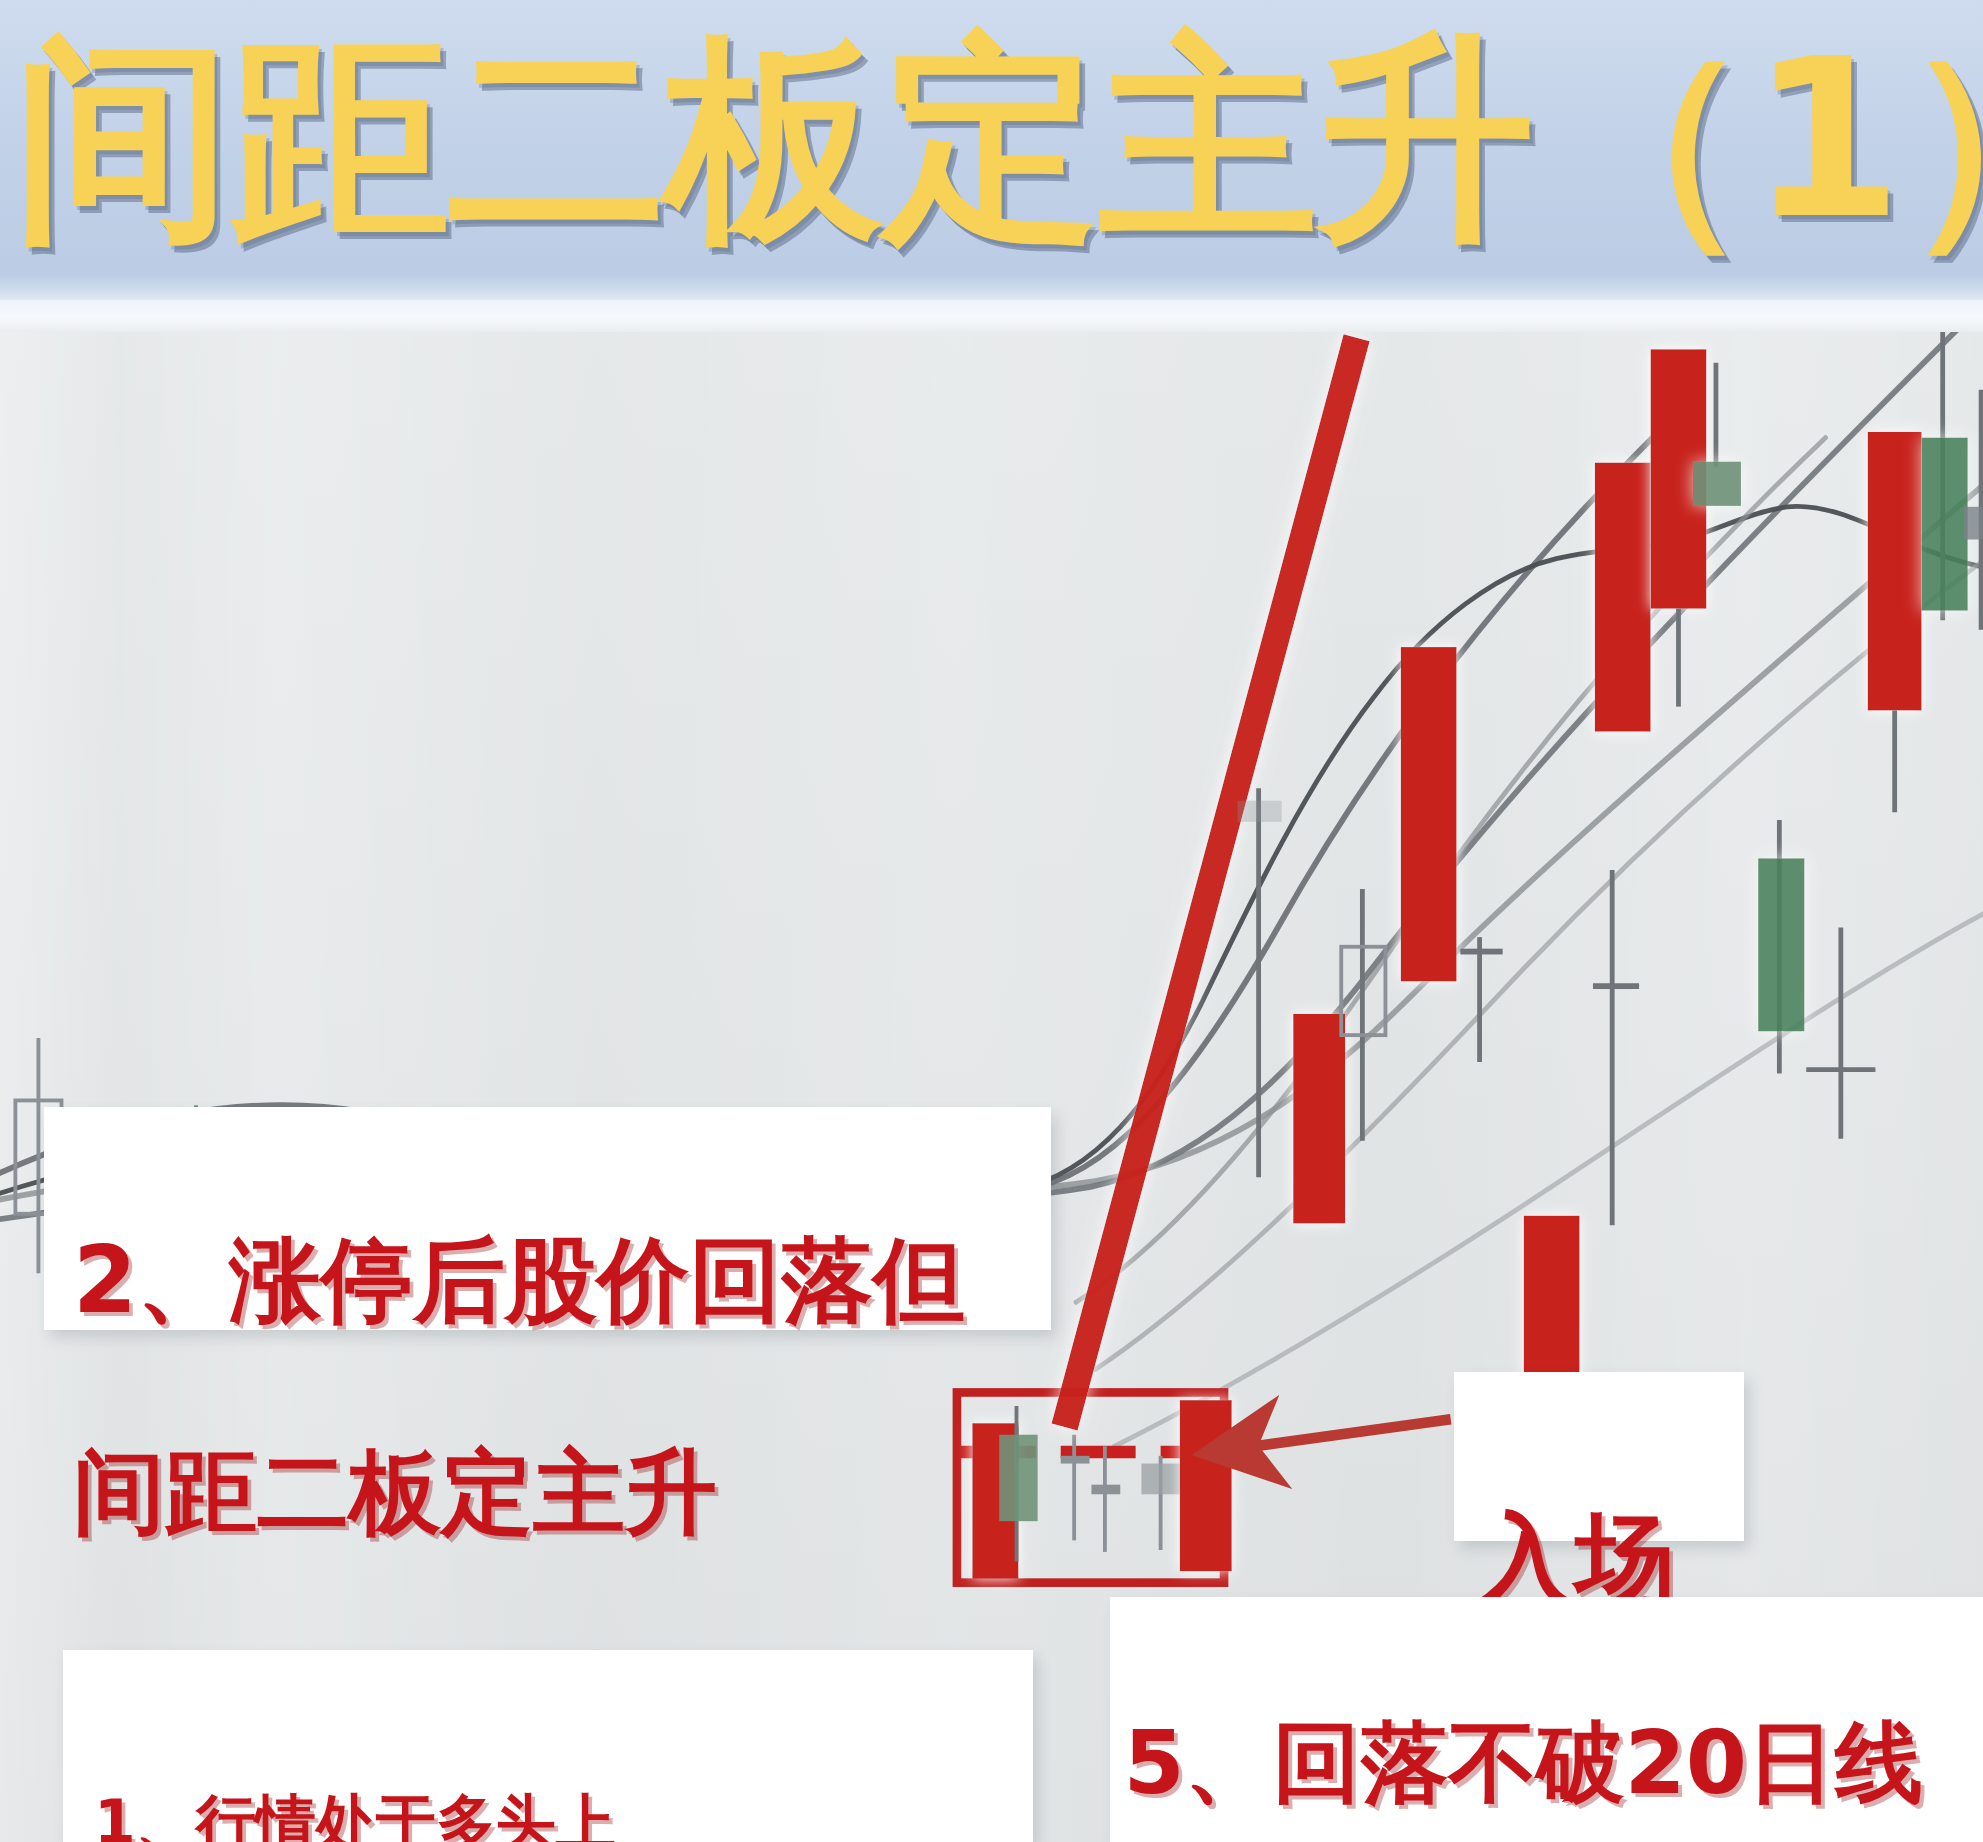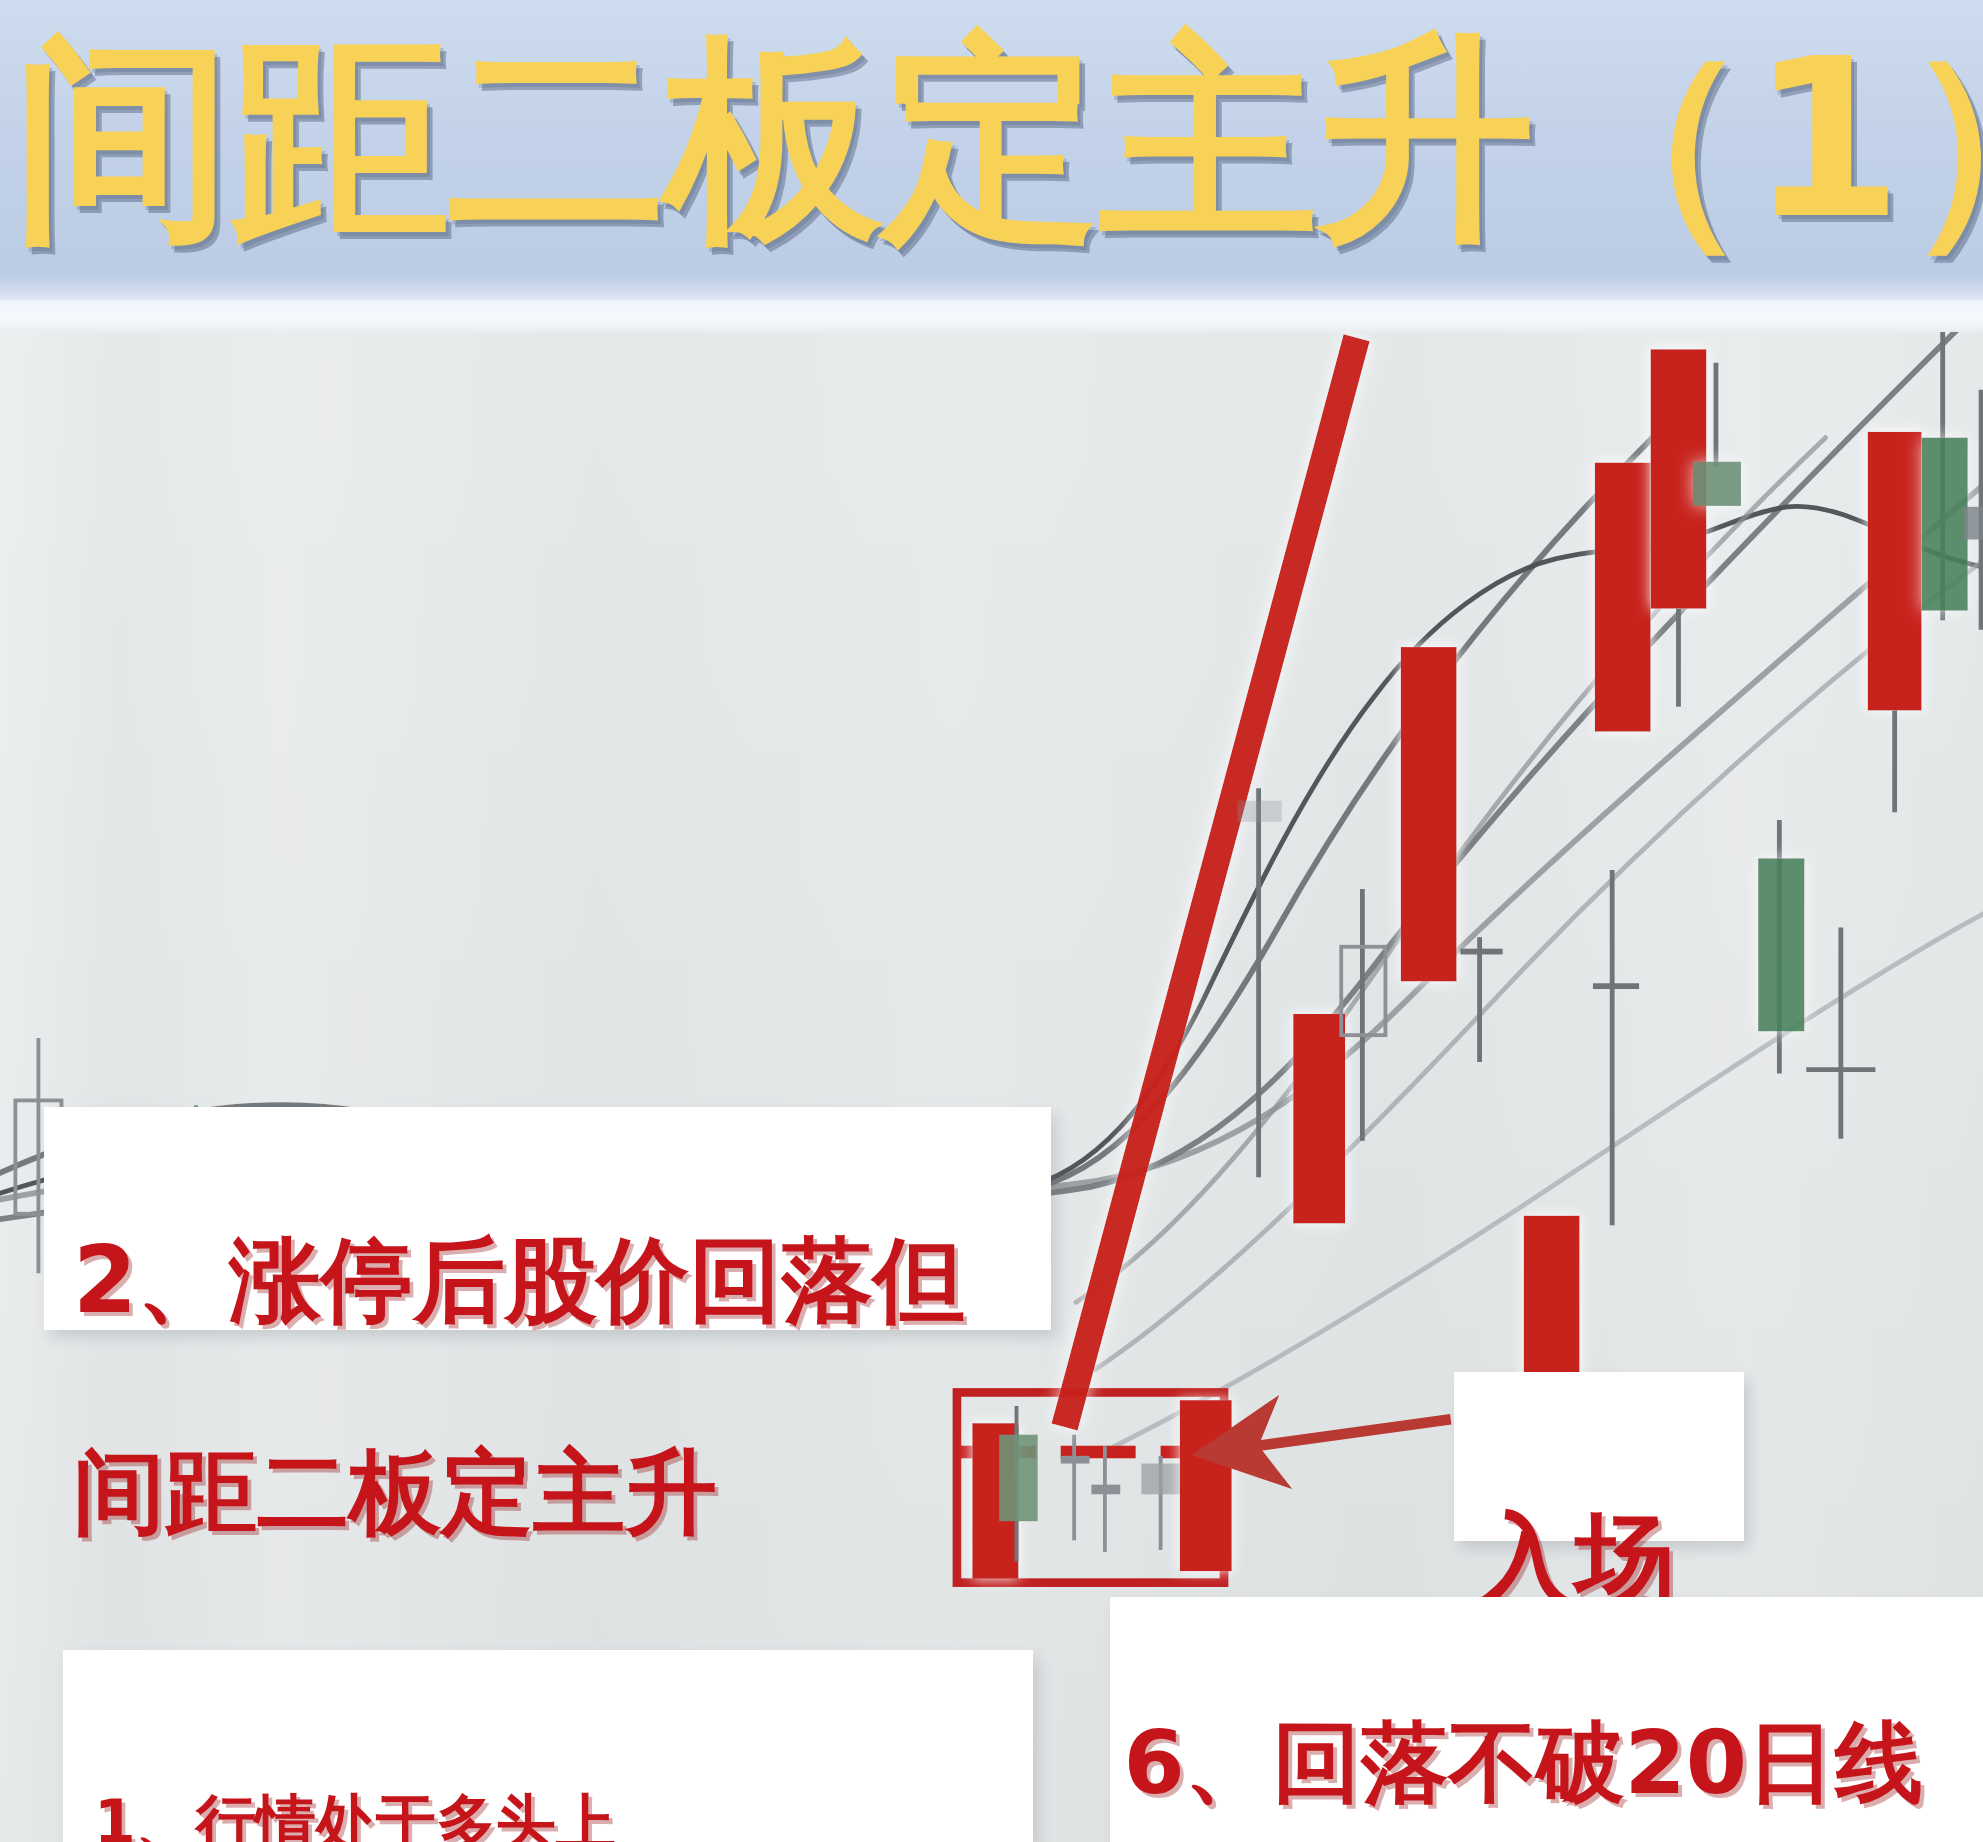--- a/index.html
+++ b/index.html
@@ -313,18 +313,18 @@
   <div class="anno-box" id="anno-entry">
     <span>入场</span>
   </div>
 
   <div class="anno-box" id="anno-1">
     <span>1、行情处于多头上</span>
     
   </div>
 
   <div class="anno-box" id="anno-3">
-    <span>6、回落不破20日线</span>
+    <span>5、回落不破20日线</span>
     
   </div>
 
 </div>
 
 
 </body></html>

